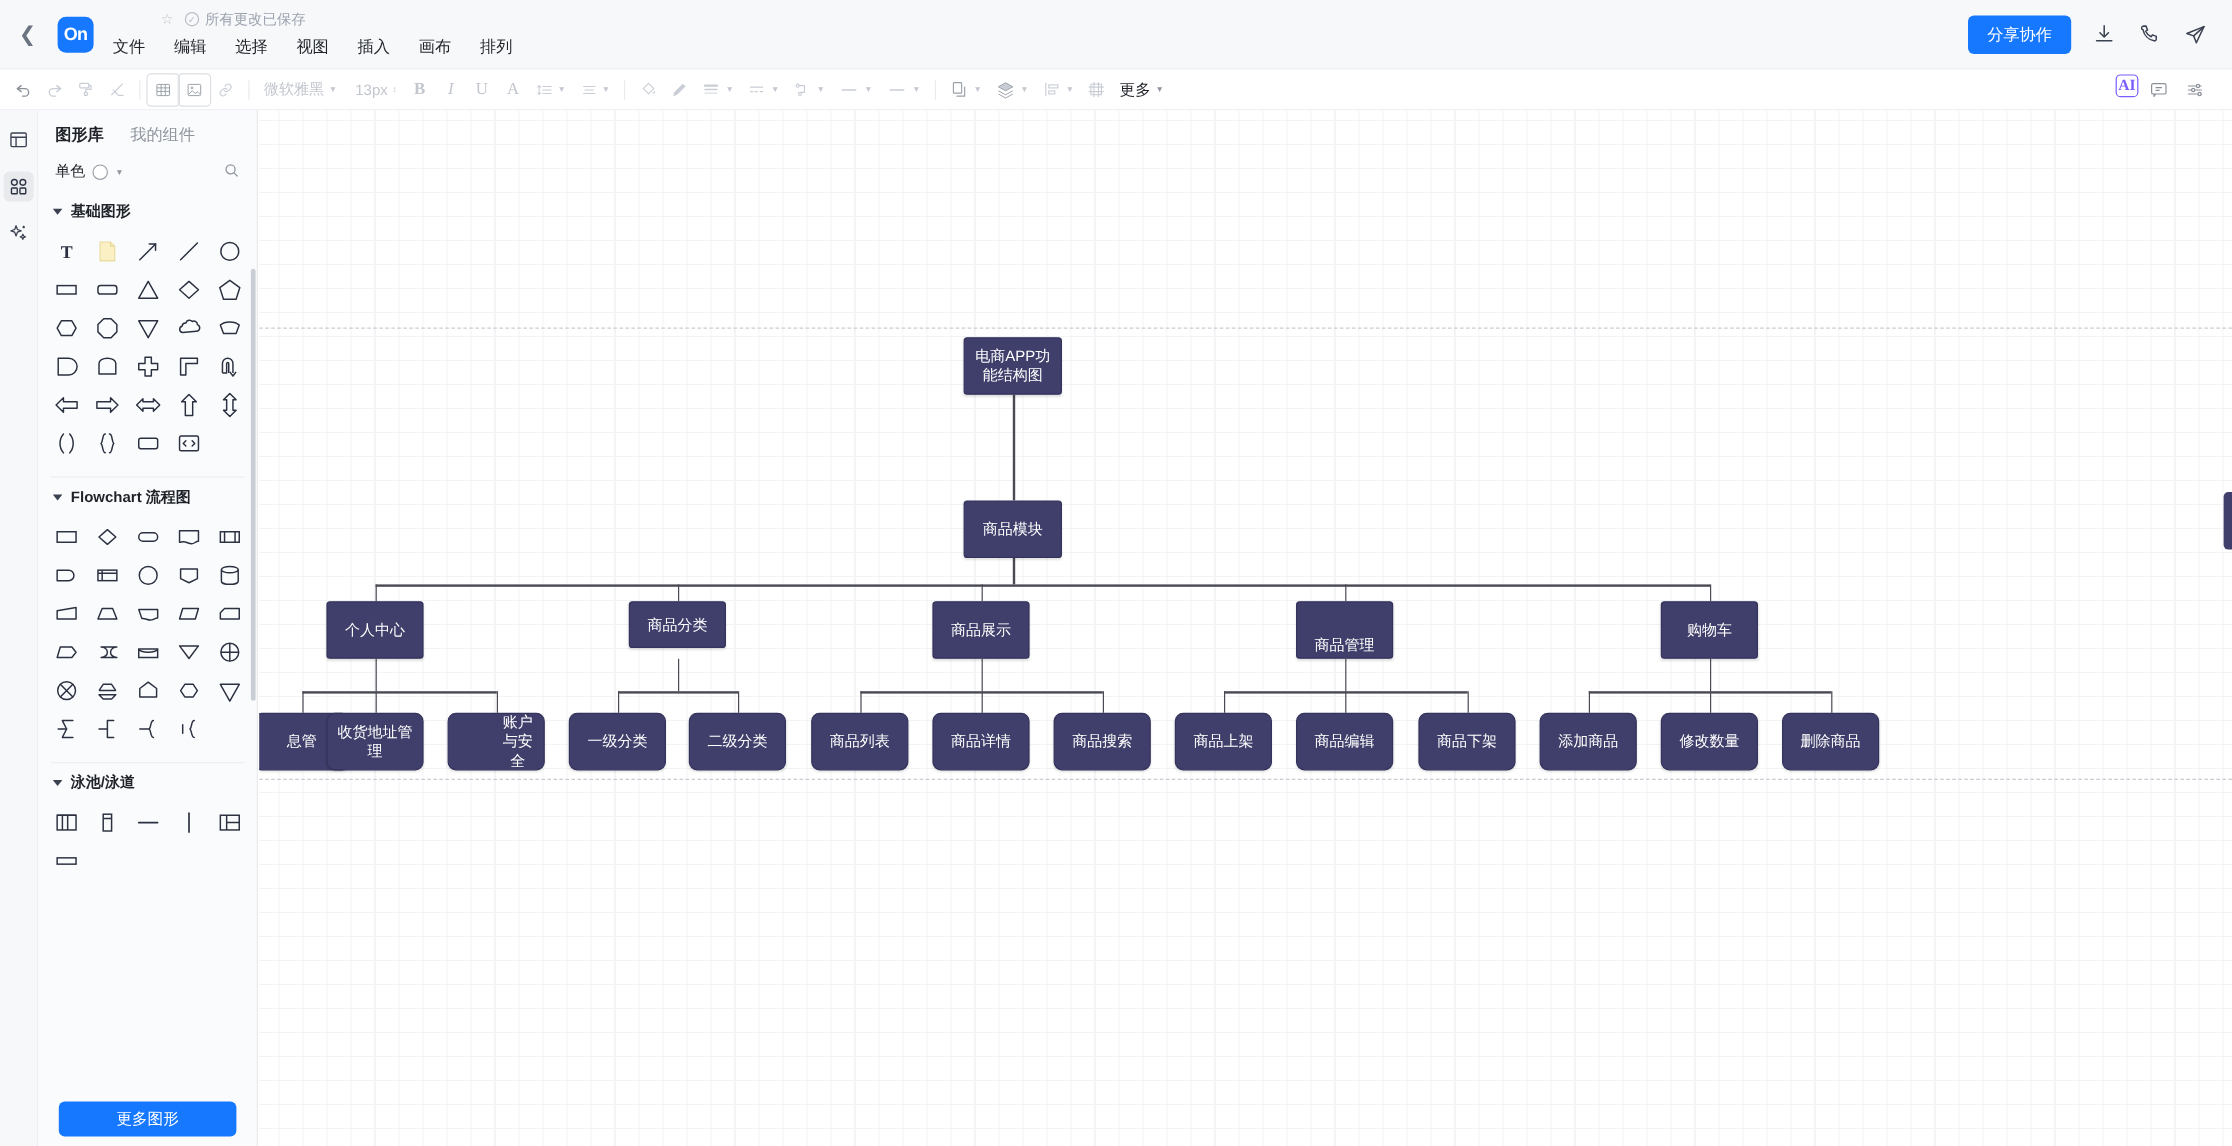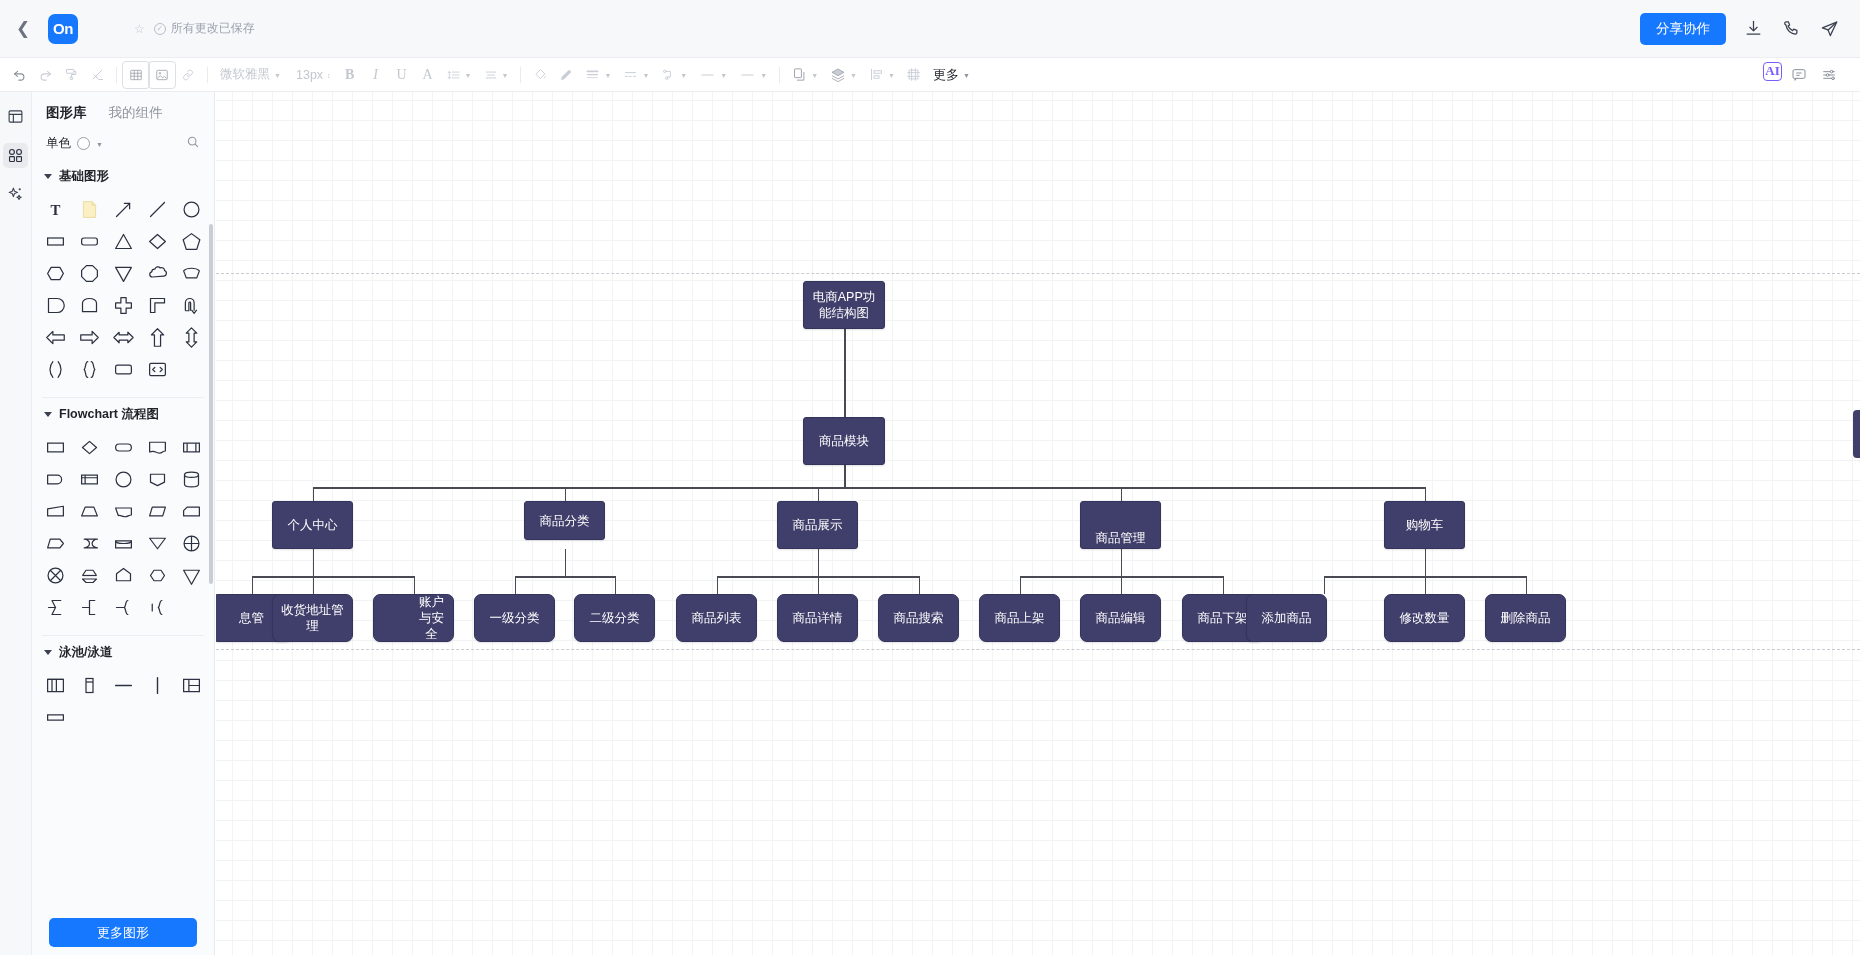--- a/index.html
+++ b/index.html
@@ -134,20 +134,29 @@
 <div class="topbar">
   <div class="back-btn">❮</div>
   <div class="logo">On</div>
   <div class="title-block">
     <div class="title-row">
       <span class="star-icon">☆</span>
       <span class="saved-wrap">
         <span class="check-circle">✓</span>
         <span>所有更改已保存</span>
       </span>
+    </div>
+    <div class="menu-row">
+      <div class="menu-item">文件</div>
+      <div class="menu-item">编辑</div>
+      <div class="menu-item">选择</div>
+      <div class="menu-item">视图</div>
+      <div class="menu-item">插入</div>
+      <div class="menu-item">画布</div>
+      <div class="menu-item">排列</div>
     </div>
   </div>
   <div class="topbar-right">
     <button class="share-btn">分享协作</button>
     <div class="ticon">
       <svg width="19" height="19" viewBox="0 0 24 24" fill="none" stroke="#3a4150" stroke-width="1.6" stroke-linecap="round" stroke-linejoin="round">
           <path d="M12 3v11"></path>
           <path d="M7.5 10.5 12 15l4.5-4.5"></path>
           <path d="M4 19h16"></path>
         </svg>
@@ -869,21 +878,21 @@
       </div>
       <div class="node rounded" style="left: 763px; top: 502px; width: 81px; height: 48px; background: rgb(64, 63, 107); border-color: rgb(52, 51, 92);">
         <span>商品上架</span>
       </div>
       <div class="node rounded" style="left: 864px; top: 502px; width: 81px; height: 48px; background: rgb(64, 63, 107); border-color: rgb(52, 51, 92);">
         <span>商品编辑</span>
       </div>
       <div class="node rounded" style="left: 966px; top: 502px; width: 81px; height: 48px; background: rgb(64, 63, 107); border-color: rgb(52, 51, 92);">
         <span>商品下架</span>
       </div>
-      <div class="node rounded" style="left: 1030px; top: 502px; width: 81px; height: 48px; background: rgb(64, 63, 107); border-color: rgb(52, 51, 92);">
+      <div class="node rounded" style="left: 1067px; top: 502px; width: 81px; height: 48px; background: rgb(64, 63, 107); border-color: rgb(52, 51, 92);">
         <span>添加商品</span>
       </div>
       <div class="node rounded" style="left: 1168px; top: 502px; width: 81px; height: 48px; background: rgb(64, 63, 107); border-color: rgb(52, 51, 92);">
         <span>修改数量</span>
       </div>
       <div class="node rounded" style="left: 1269px; top: 502px; width: 81px; height: 48px; background: rgb(64, 63, 107); border-color: rgb(52, 51, 92);">
         <span>删除商品</span>
       </div>
     </div>
   <div class="right-tab"></div>

